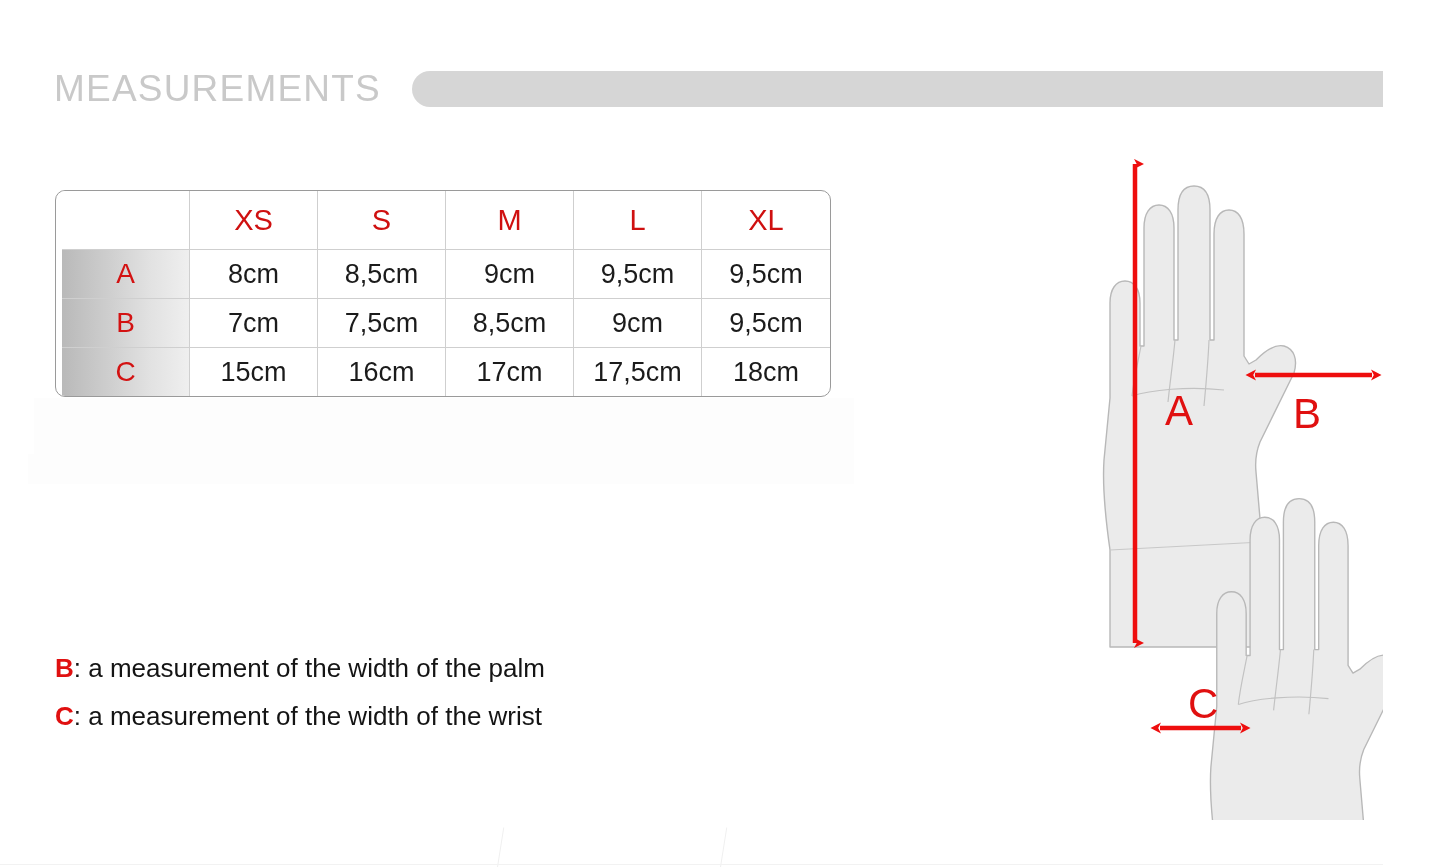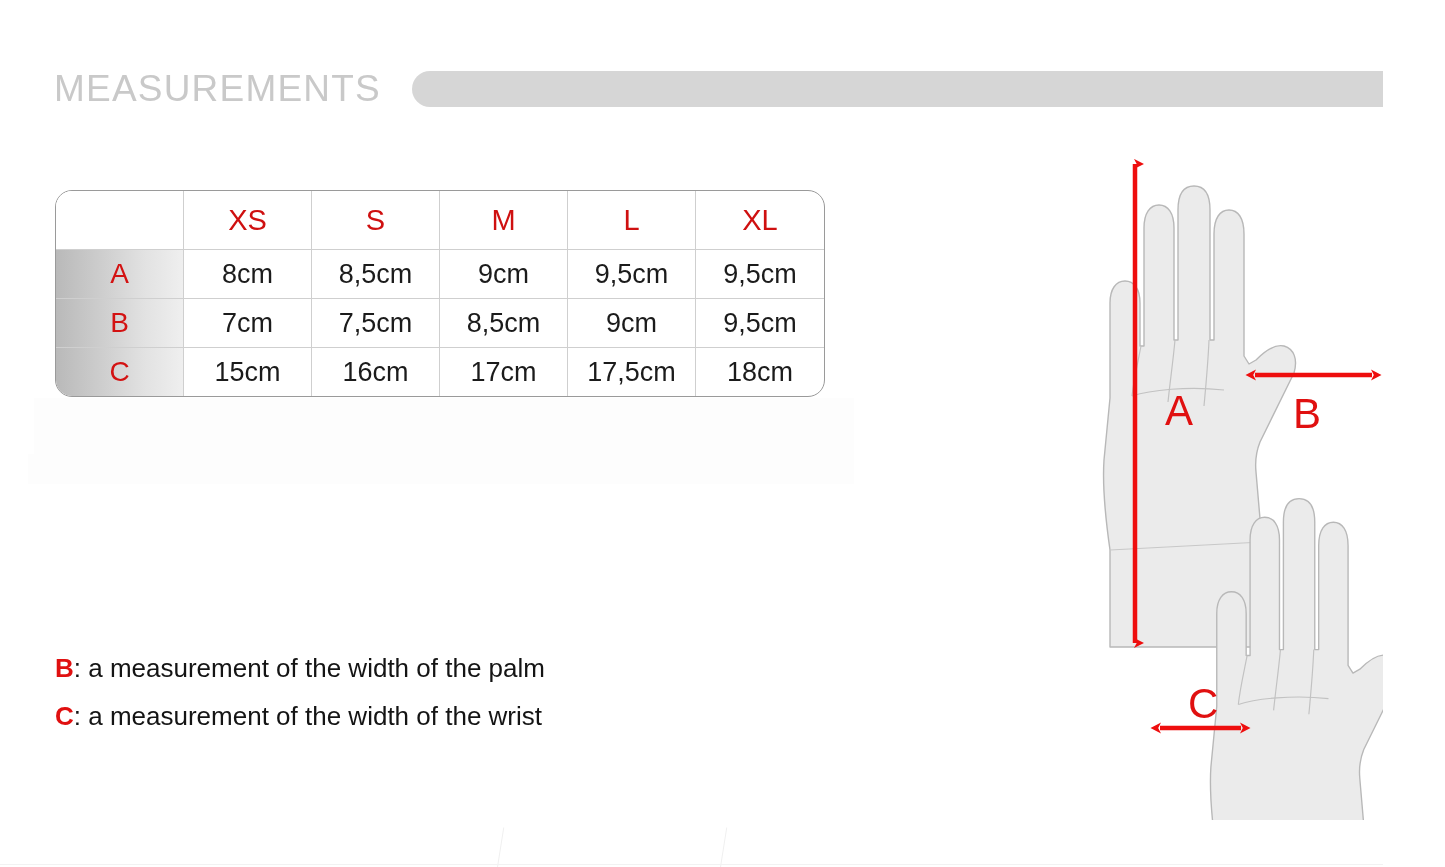--- a/index.html
+++ b/index.html
@@ -51,23 +51,24 @@
   
   #size-table {
     position: absolute;
     left: 55px;
     top: 190px;
     width: 770px;
     border-collapse: separate;
     border-spacing: 0;
     background: #ffffff;
     border: 1px solid #9a9a9a;
-    border-radius: 17px;
+    border-radius: 10px;
     overflow: hidden;
     table-layout: fixed;
+    padding-left: 6px;
   }
   #size-table td, #size-table th {
     border-right: 1px solid #cfcfcf;
     border-bottom: 1px solid #cfcfcf;
     text-align: center;
     vertical-align: middle;
     padding: 0;
     font-weight: 400;
   }
   #size-table tr:last-child td { border-bottom: none; }

